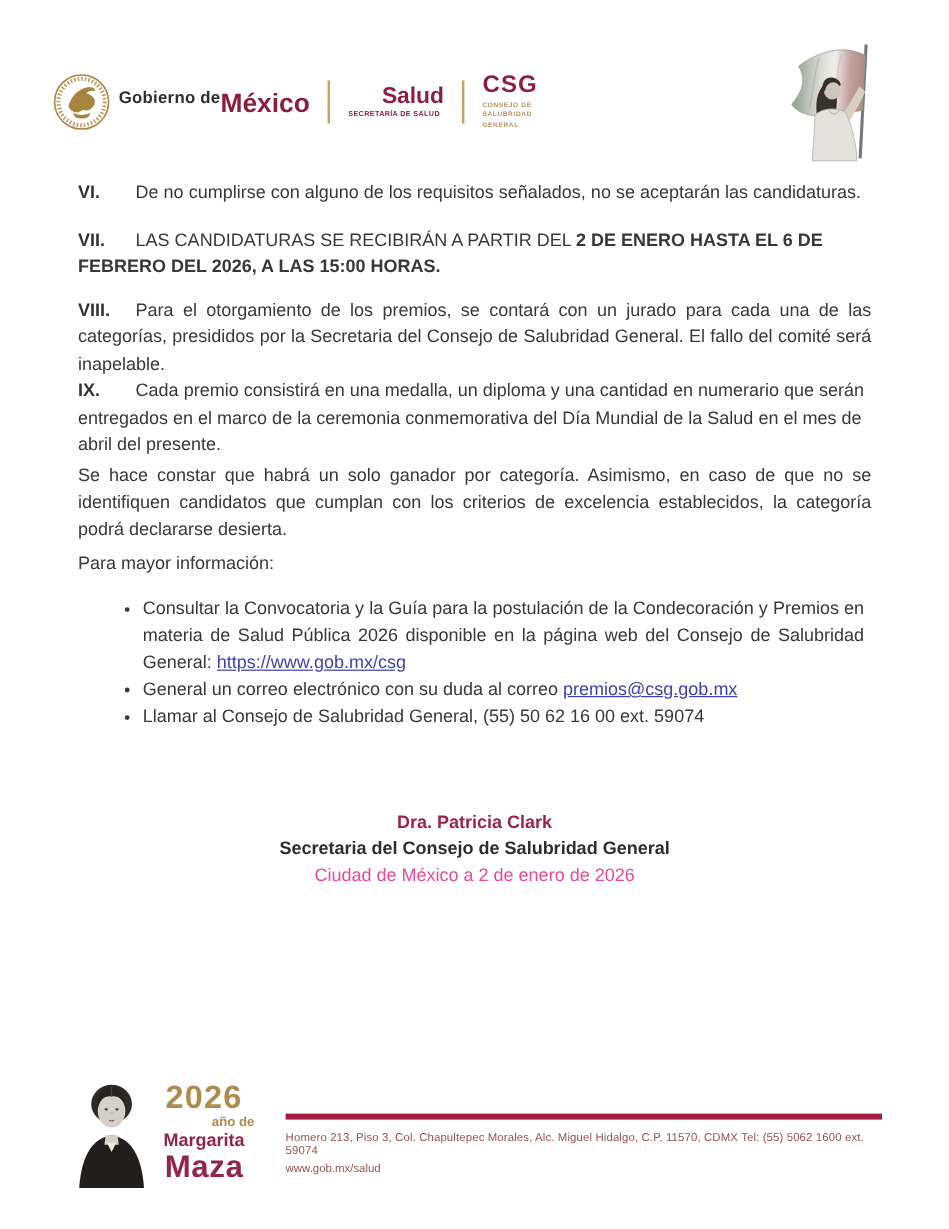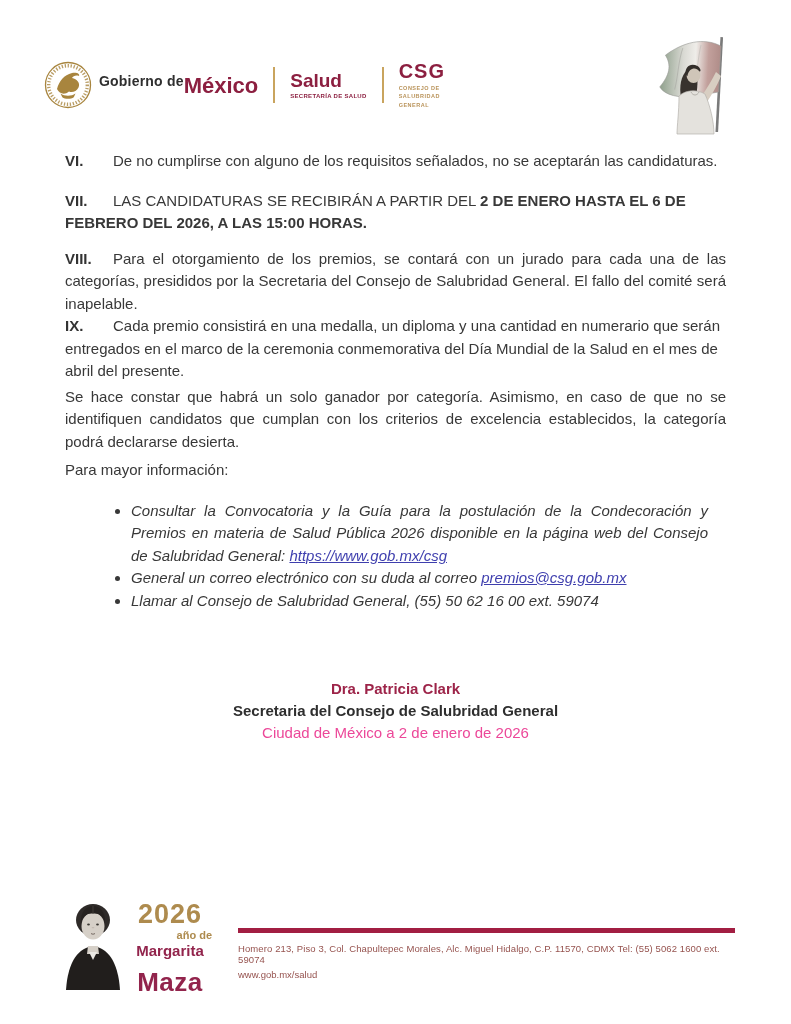--- a/index.html
+++ b/index.html
@@ -11,57 +11,57 @@
   }
 
   
   .header { position:absolute; top:60px; left:44px; display:flex; align-items:center; }
   .eagle-wrap { width:48px; height:50px; margin-right:7px; }
   .gob-text { display:flex; line-height:1; }
   .gob-line1 { font-size:14px; font-weight:bold; color:#2f2f2f; letter-spacing:.2px; }
   .gob-line2 { font-size:22px; font-weight:bold; color:#8c1f40; margin-top:1px; }
   .logo-divider { width:2px; height:36px; background:#c9a45e; margin:0 15px; }
   .salud-block { display:flex; flex-direction:column; line-height:1; }
-  .salud-title { font-size:19px; font-weight:bold; color:#8c1f40; }
+  .salud-title { font-size:19px; font-weight:bold; color:#8c1f40;margin-left:28px; }
   .salud-sub { font-size:6px; font-weight:bold; color:#8c1f40; margin-top:3px; letter-spacing:.3px; }
   .csg-block { display:flex; flex-direction:column; line-height:1; }
   .csg-title { font-size:20px; font-weight:bold; color:#8c1f40; letter-spacing:1px; }
   .csg-sub { font-size:5.5px; font-weight:bold; color:#b9935a; margin-top:3px; letter-spacing:.5px; line-height:1.5; width:70px; }
 
   .flag-figure { position:absolute; top:34px; right:44px; width:96px; height:102px; }
 
   
   .content { position:absolute; top:150px; left:65px; width:661px; font-size:15px; line-height:22.5px; }
   .content p { margin:0; }
   .num { display:inline-block; width:48px; font-weight:bold; color:#333333; }
   .p-vi   { margin-bottom:17px !important; }
   .p-vii  { margin-bottom:13px !important; }
   .p-viii { text-align:justify; }
   .p-ix   { margin-bottom:3px !important; }
   .p-constar { text-align:justify; margin-bottom:6px !important; }
   .p-info { margin-bottom:15px !important; }
   .bold { font-weight:bold; }
 
-  ul.info-list { margin:18px; padding:0 0 0 48px; list-style:disc outside;font-style:italic; }
+  ul.info-list { margin:6px; padding:0 0 0 48px; list-style:disc outside; }
   ul.info-list li { margin:0; padding:0; }
   .li-justify { text-align:justify; }
   a.doc-link { color:#3f3fae; text-decoration:underline; cursor:pointer; }
 
   .signature { margin-top:66px; text-align:center; line-height:22px; }
   .sig-name  { font-weight:bold; color:#9d2449; font-size:15px;text-align:center; }
   .sig-title { font-weight:bold; color:#2e2e2e; font-size:15px; }
   .sig-date  { color:#ec4899; font-size:15px; }
 
   
   .portrait { position:absolute; left:58px; top:896px; width:70px; height:94px; }
   .maza-block { position:absolute; left:128px; top:901px; width:84px; text-align:center; line-height:1; }
   .maza-year { font-size:27px; font-weight:bold; color:#ae8b4e; letter-spacing:1px; }
   .maza-anio { font-size:11px; font-weight:bold; color:#ae8b4e; margin-top:2px;text-align:right; }
   .maza-name1 { font-size:15px; font-weight:bold; color:#92244c; margin-top:2px; }
-  .maza-name2 { font-size:26px; font-weight:bold; color:#92244c; margin-top:11px; letter-spacing:.5px; }
+  .maza-name2 { font-size:26px; font-weight:bold; color:#92244c; margin-top:1px; letter-spacing:.5px; }
   .footer-right { position:absolute; left:238px; top:928px; width:497px; }
   .footer-rule { height:5px; width:100%; background:#a21e42; }
   .footer-address { margin-top:10px; font-size:9.5px; color:#96534f; letter-spacing:.1px; }
   .footer-site { margin-top:4px; font-size:9.5px; color:#96534f; }
 </style>
 </head>
 <body>
 
 <div class="page">
 

